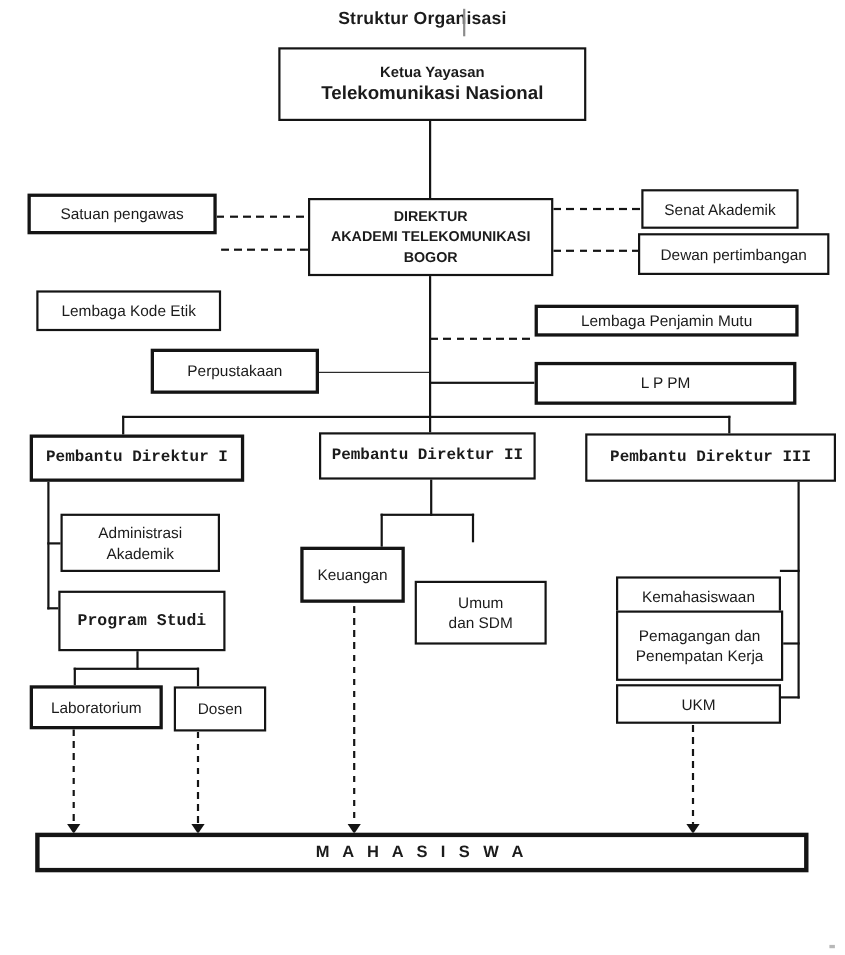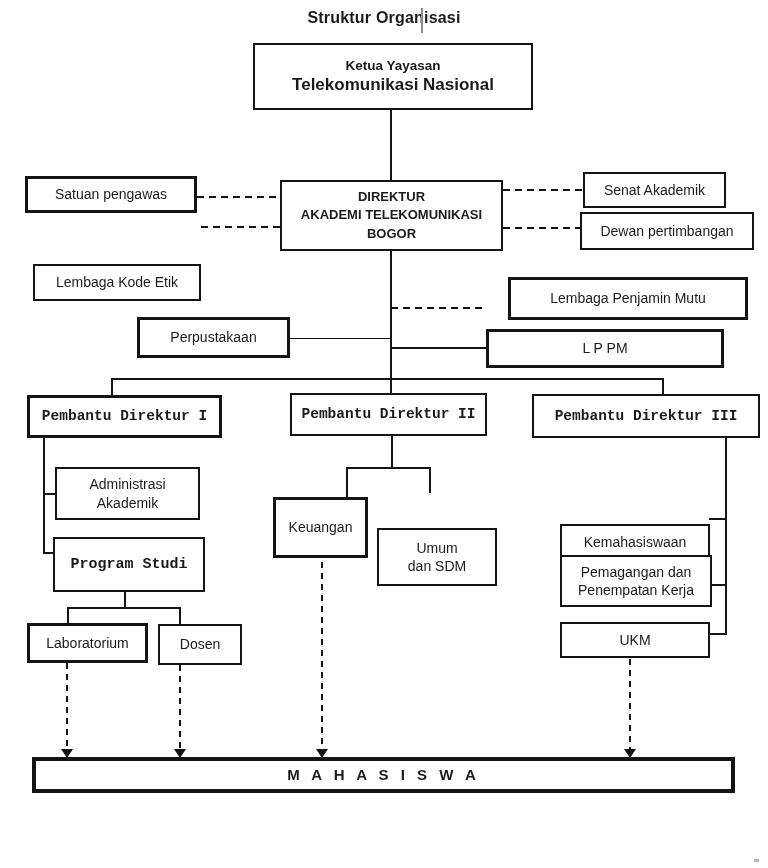--- a/index.html
+++ b/index.html
@@ -108,21 +108,21 @@
   </div>
 
   <div class="box" style="left:583px; top:172px; width:143px; height:36px;">
     <span>Senat Akademik</span>
   </div>
 
   <div class="box" style="left:580px; top:212px; width:174px; height:38px;">
     <span>Dewan pertimbangan</span>
   </div>
 
-  <div class="box b3" style="left:508px; top:277px; width:240px; height:43px;">
+  <div class="box b3" style="left:486px; top:277px; width:240px; height:29px;">
     <span>Lembaga Penjamin Mutu</span>
   </div>
 
   <div class="box b3" style="left:486px; top:329px; width:238px; height:39px;">
     <span>L P PM</span>
   </div>
 
   <div class="box b3" style="left:137px; top:317px; width:153px; height:41px;">
     <span>Perpustakaan</span>
   </div>
@@ -149,34 +149,34 @@
   </div>
 
   <div class="box b3" style="left:27px; top:623px; width:121px; height:40px;">
     <span>Laboratorium</span>
   </div>
 
   <div class="box" style="left:158px; top:624px; width:84px; height:41px;">
     <span>Dosen</span>
   </div>
 
-  <div class="box b3" style="left:273px; top:497px; width:95px; height:61px;">
+  <div class="box b3" style="left:273px; top:497px; width:95px; height:51px;">
     <span>Keuangan</span>
   </div>
 
   <div class="box" style="left:377px; top:492px; width:120px; height:58px;margin-top:36px;">
     <span>Umum</span>
     <span>dan SDM</span>
   </div>
 
   <div class="box" style="left:560px; top:500px; width:150px; height:37px;margin-top:24px;">
     <span>Kemahasiswaan</span>
   </div>
 
-  <div class="box" style="left:560px; top:555px; width:152px; height:52px;">
+  <div class="box" style="left:560px; top:555px; width:152px; height:64px;">
     <span>Pemagangan dan</span>
     <span>Penempatan Kerja</span>
   </div>
 
   <div class="box" style="left:560px; top:622px; width:150px; height:36px;">
     <span>UKM</span>
   </div>
 
   <div class="box mahasiswa" style="left:32px; top:757px; width:703px; height:36px;">
     <span>M A H A S I S W A</span>

